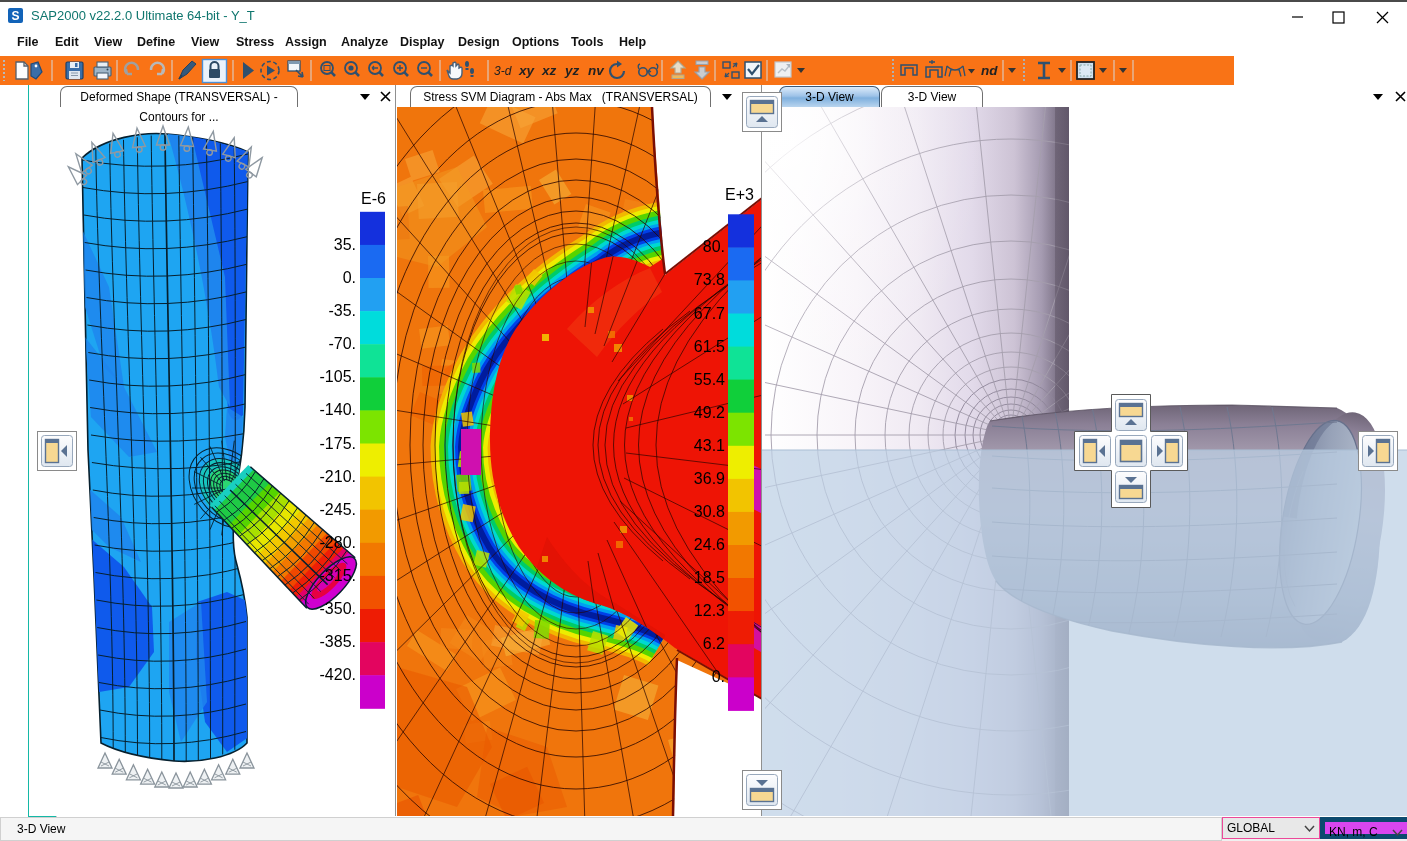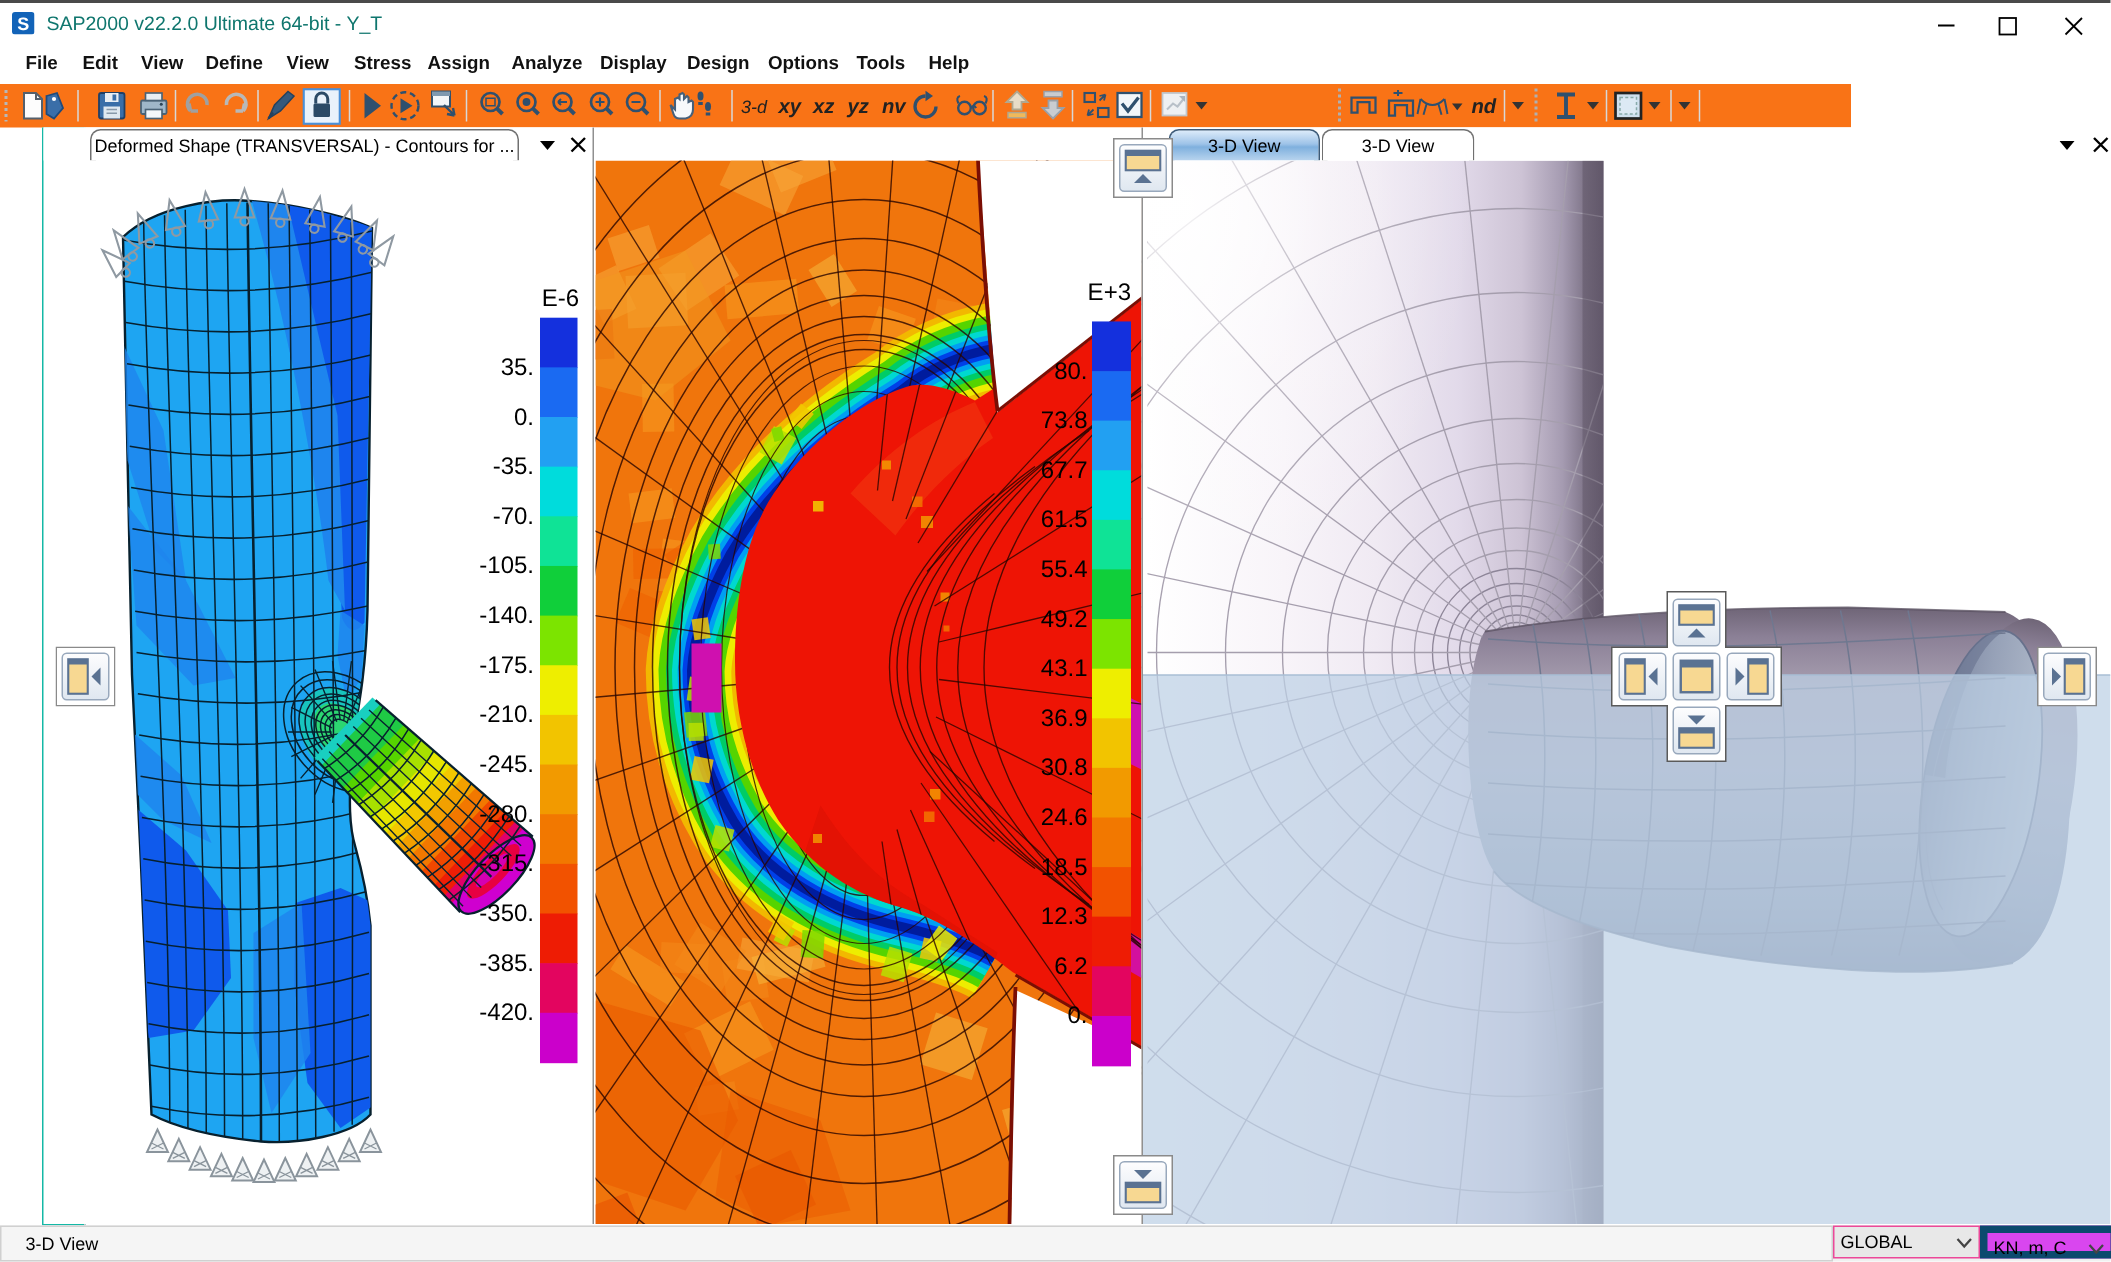--- a/index.html
+++ b/index.html
@@ -454,21 +454,21 @@
 <text x="327" y="341.5" font-size="16" text-anchor="end" fill="#000">-175.</text>
 <text x="327" y="374.6" font-size="16" text-anchor="end" fill="#000">-210.</text>
 <text x="327" y="407.7" font-size="16" text-anchor="end" fill="#000">-245.</text>
 <text x="327" y="440.8" font-size="16" text-anchor="end" fill="#000">-280.</text>
 <text x="327" y="473.9" font-size="16" text-anchor="end" fill="#000">-315.</text>
 <text x="327" y="507.0" font-size="16" text-anchor="end" fill="#000">-350.</text>
 <text x="327" y="540.1" font-size="16" text-anchor="end" fill="#000">-385.</text>
 <text x="327" y="573.2" font-size="16" text-anchor="end" fill="#000">-420.</text>
 </svg>
   <div class="tabrow">
-    <div class="tab" style="left:31px;width:286px;line-height:20px;">Deformed Shape (TRANSVERSAL) - Contours for ...</div>
+    <div class="tab" style="left:31px;width:238px;line-height:20px;">Deformed Shape (TRANSVERSAL) - Contours for ...</div>
     <svg class="abs" style="left:330px;top:5px" width="36" height="14">
       <path d="M1 4 L11 4 L6 10 Z" fill="#000"></path>
       <path d="M22 2 L31 11 M31 2 L22 11" stroke="#000" stroke-width="1.6"></path>
     </svg>
   </div>
 </div>
 
 <div class="pane" id="pane2" style="left:396px;width:365px;">
   <svg class="content" style="left:1px" width="364" height="709" viewBox="0 0 364 709">
       <rect x="0" y="0" width="364" height="709" fill="#f0750c"></rect>
@@ -685,20 +685,26 @@
 <text x="328" y="310.7" font-size="16" text-anchor="end" fill="#000">49.2</text>
 <text x="328" y="343.8" font-size="16" text-anchor="end" fill="#000">43.1</text>
 <text x="328" y="376.9" font-size="16" text-anchor="end" fill="#000">36.9</text>
 <text x="328" y="409.9" font-size="16" text-anchor="end" fill="#000">30.8</text>
 <text x="328" y="443.0" font-size="16" text-anchor="end" fill="#000">24.6</text>
 <text x="328" y="476.1" font-size="16" text-anchor="end" fill="#000">18.5</text>
 <text x="328" y="509.1" font-size="16" text-anchor="end" fill="#000">12.3</text>
 <text x="328" y="542.2" font-size="16" text-anchor="end" fill="#000">6.2</text>
 <text x="328" y="575.3" font-size="16" text-anchor="end" fill="#000">0.</text>
 </svg>
+  <div class="tabrow">
+    <div class="tab" style="left:14px;width:301px;line-height:20px;">Stress SVM Diagram - Abs Max&nbsp;&nbsp;&nbsp;(TRANSVERSAL)</div>
+    <svg class="abs" style="left:325px;top:5px" width="40" height="14">
+      <path d="M1 4 L11 4 L6 10 Z" fill="#000"></path>
+    </svg>
+  </div>
 </div>
 
 <div class="pane" id="pane3" style="left:761px;width:646px;">
   <svg class="content" style="left:1px" width="645" height="709" viewBox="0 0 645 709">
       <rect width="645" height="709" fill="#fff"></rect>
 <defs>
 <linearGradient id="chordg" x1="0" y1="0" x2="1" y2="0">
 <stop offset="0" stop-color="#ffffff"></stop>
           <stop offset="0.30" stop-color="#f8f4f9"></stop>
 <stop offset="0.50" stop-color="#f0eaf3"></stop>

